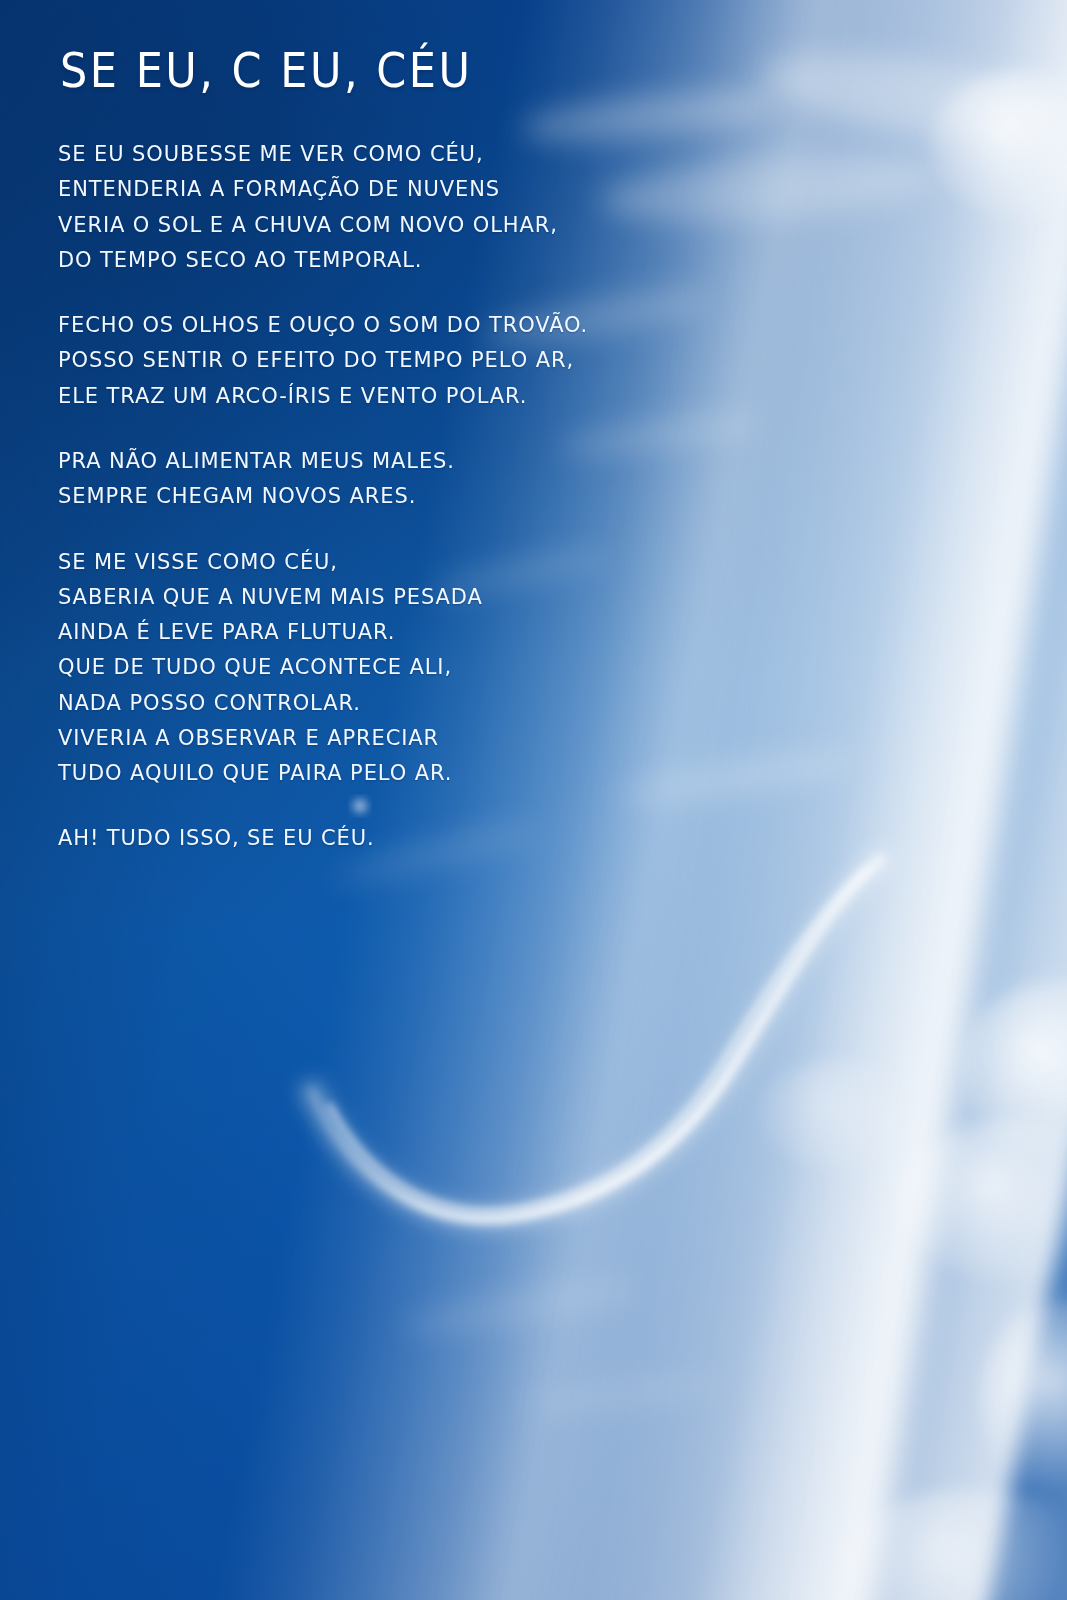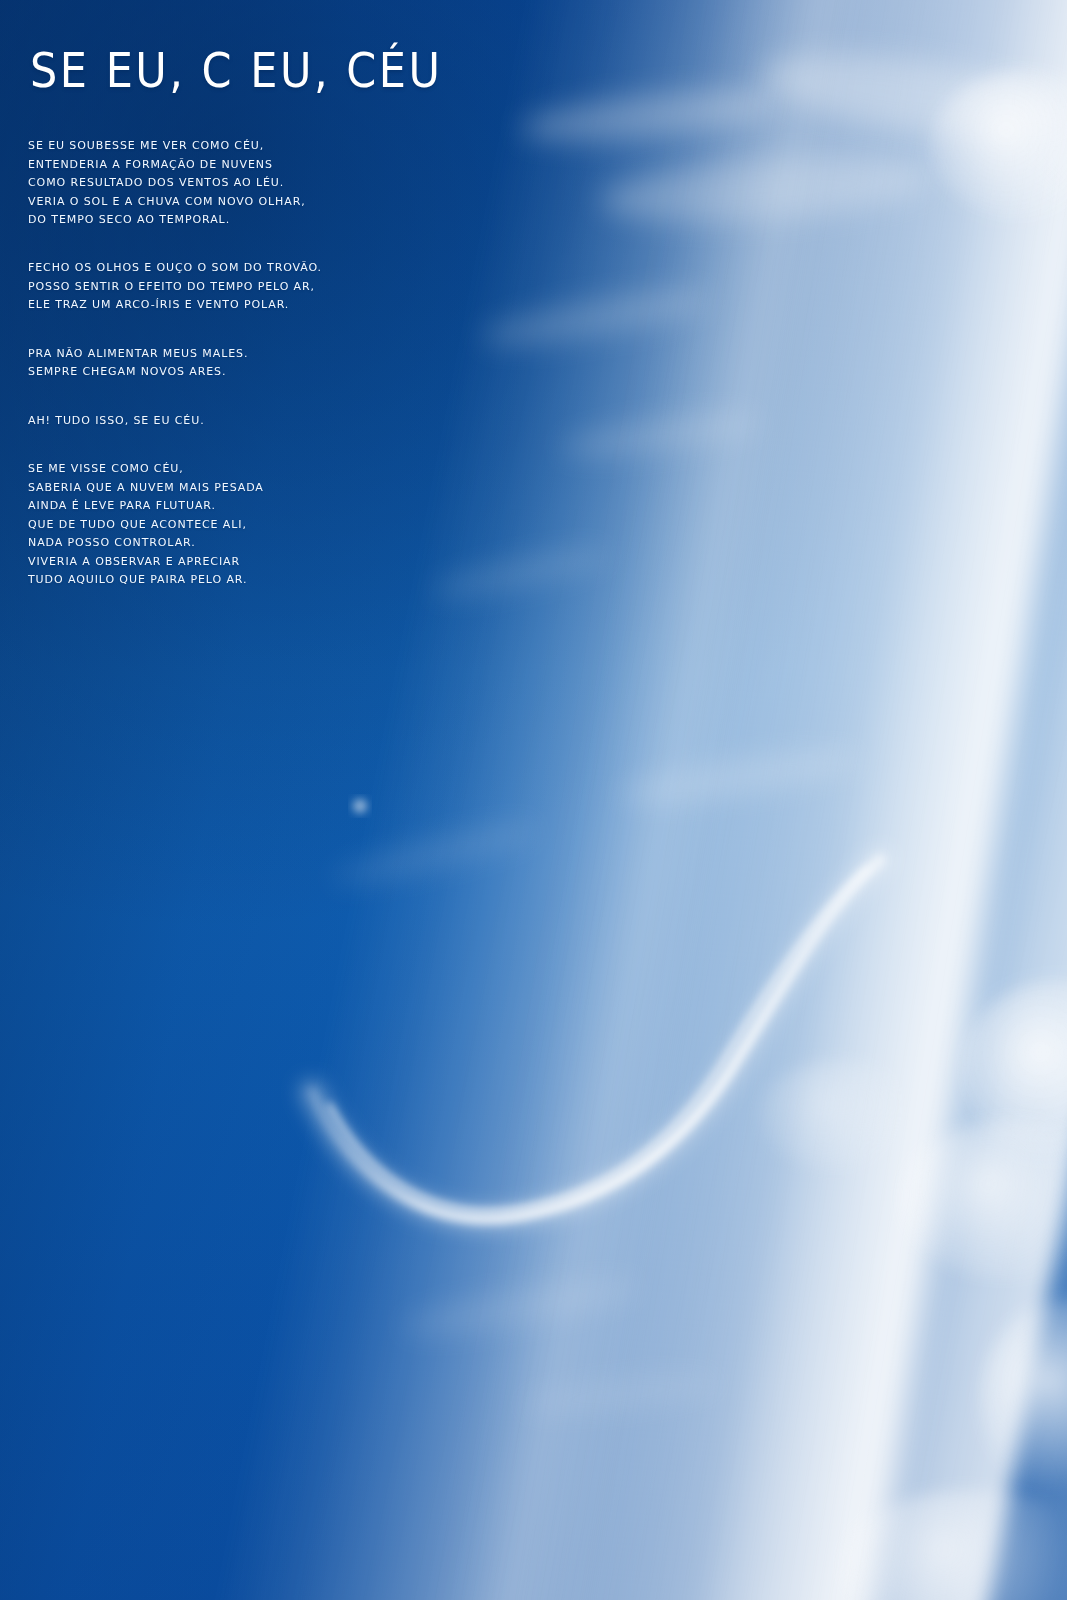--- a/index.html
+++ b/index.html
@@ -110,21 +110,21 @@
   .contrail {
     position: absolute;
     left: 0; top: 0;
     width: 1067px; height: 1600px;
     pointer-events: none;
   }
 
   
   .content {
     position: absolute;
-    left: 28px;
+    left: 58px;
     top: 46px;
     width: 520px;
     z-index: 5;
   }
   .poem-title {
     font-family: "DejaVu Sans", sans-serif;
     font-size: 43px;
     line-height: 1.05;
     letter-spacing: 2.5px;
     color: #ffffff;
@@ -133,21 +133,21 @@
     margin: 0 0 46px 2px;
     text-shadow: 0 1px 3px rgba(0,40,90,0.45);
     transform: scaleY(1.12);
     transform-origin: left top;
   }
   .stanza {
     margin: 0 0 30px 0;
   }
   .line {
     font-family: "DejaVu Sans", sans-serif;
-    font-size: 11px;
+    font-size: 21px;
     line-height: 1.68;
     letter-spacing: 0.9px;
     color: #f2f8ff;
     text-transform: uppercase;
     white-space: nowrap;
     text-shadow: 0 1px 2px rgba(0,40,90,0.40);
   }
 </style>
 </head>
 <body>
@@ -203,44 +203,43 @@
 
     <circle cx="360" cy="806" r="7" fill="#ffffff" fill-opacity="0.55" filter="url(#softBlur)"></circle>
   </svg>
 
   <div class="content">
     <h1 class="poem-title">SE EU, C EU, CÉU</h1>
 
     <div class="stanza">
       <div class="line">SE EU SOUBESSE ME VER COMO CÉU,</div>
       <div class="line">ENTENDERIA A FORMAÇÃO DE NUVENS</div>
-      <div class="line">COMO RESULTADO DOS VENTOS AO LÉU.</div>
       <div class="line">VERIA O SOL E A CHUVA COM NOVO OLHAR,</div>
       <div class="line">DO TEMPO SECO AO TEMPORAL.</div>
     </div>
 
     <div class="stanza">
       <div class="line">FECHO OS OLHOS E OUÇO O SOM DO TROVÃO.</div>
       <div class="line">POSSO SENTIR O EFEITO DO TEMPO PELO AR,</div>
       <div class="line">ELE TRAZ UM ARCO-ÍRIS E VENTO POLAR.</div>
     </div>
 
     <div class="stanza">
       <div class="line">PRA NÃO ALIMENTAR MEUS MALES.</div>
       <div class="line">SEMPRE CHEGAM NOVOS ARES.</div>
-    </div>
-
-    <div class="stanza">
-      <div class="line">AH! TUDO ISSO, SE EU CÉU.</div>
     </div>
 
     <div class="stanza">
       <div class="line">SE ME VISSE COMO CÉU,</div>
       <div class="line">SABERIA QUE A NUVEM MAIS PESADA</div>
       <div class="line">AINDA É LEVE PARA FLUTUAR.</div>
       <div class="line">QUE DE TUDO QUE ACONTECE ALI,</div>
       <div class="line">NADA POSSO CONTROLAR.</div>
       <div class="line">VIVERIA A OBSERVAR E APRECIAR</div>
       <div class="line">TUDO AQUILO QUE PAIRA PELO AR.</div>
     </div>
+
+    <div class="stanza">
+      <div class="line">AH! TUDO ISSO, SE EU CÉU.</div>
+    </div>
   </div>
 
 </div>
 
 </body></html>

